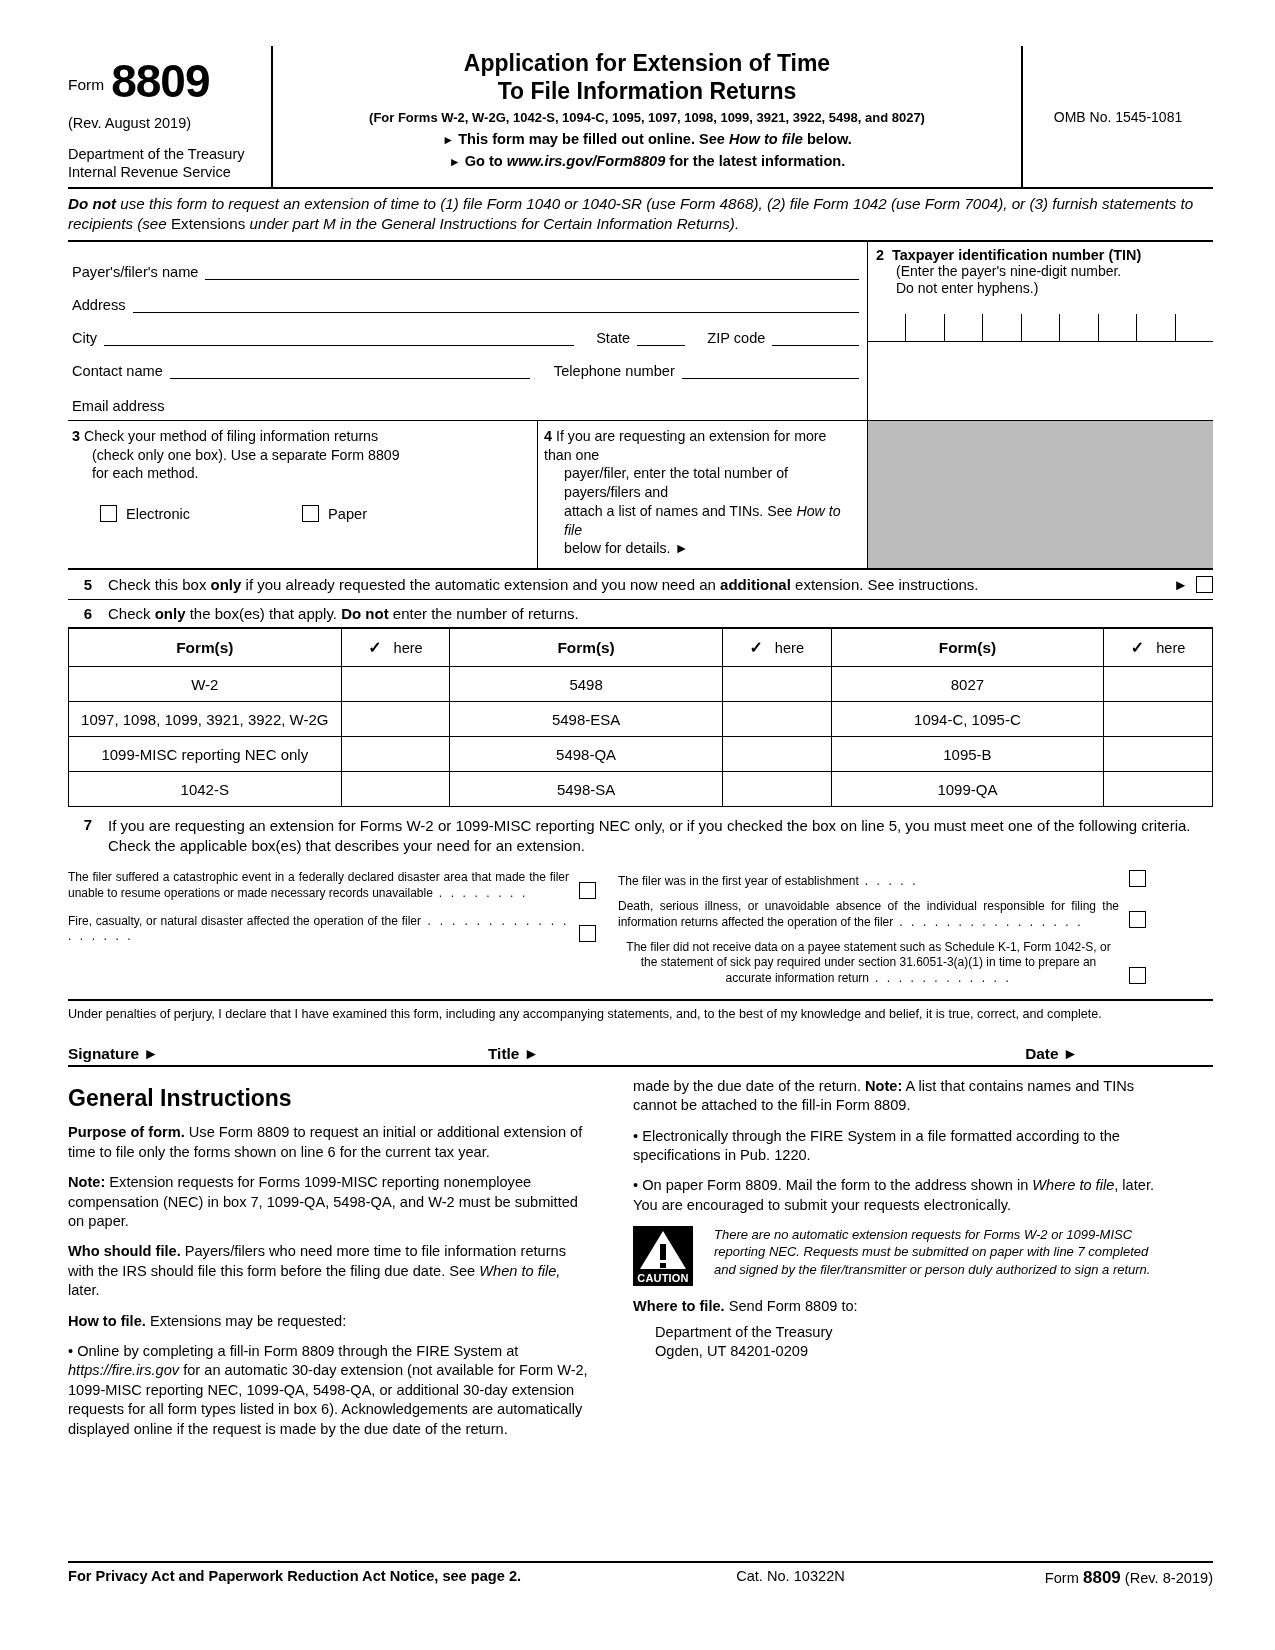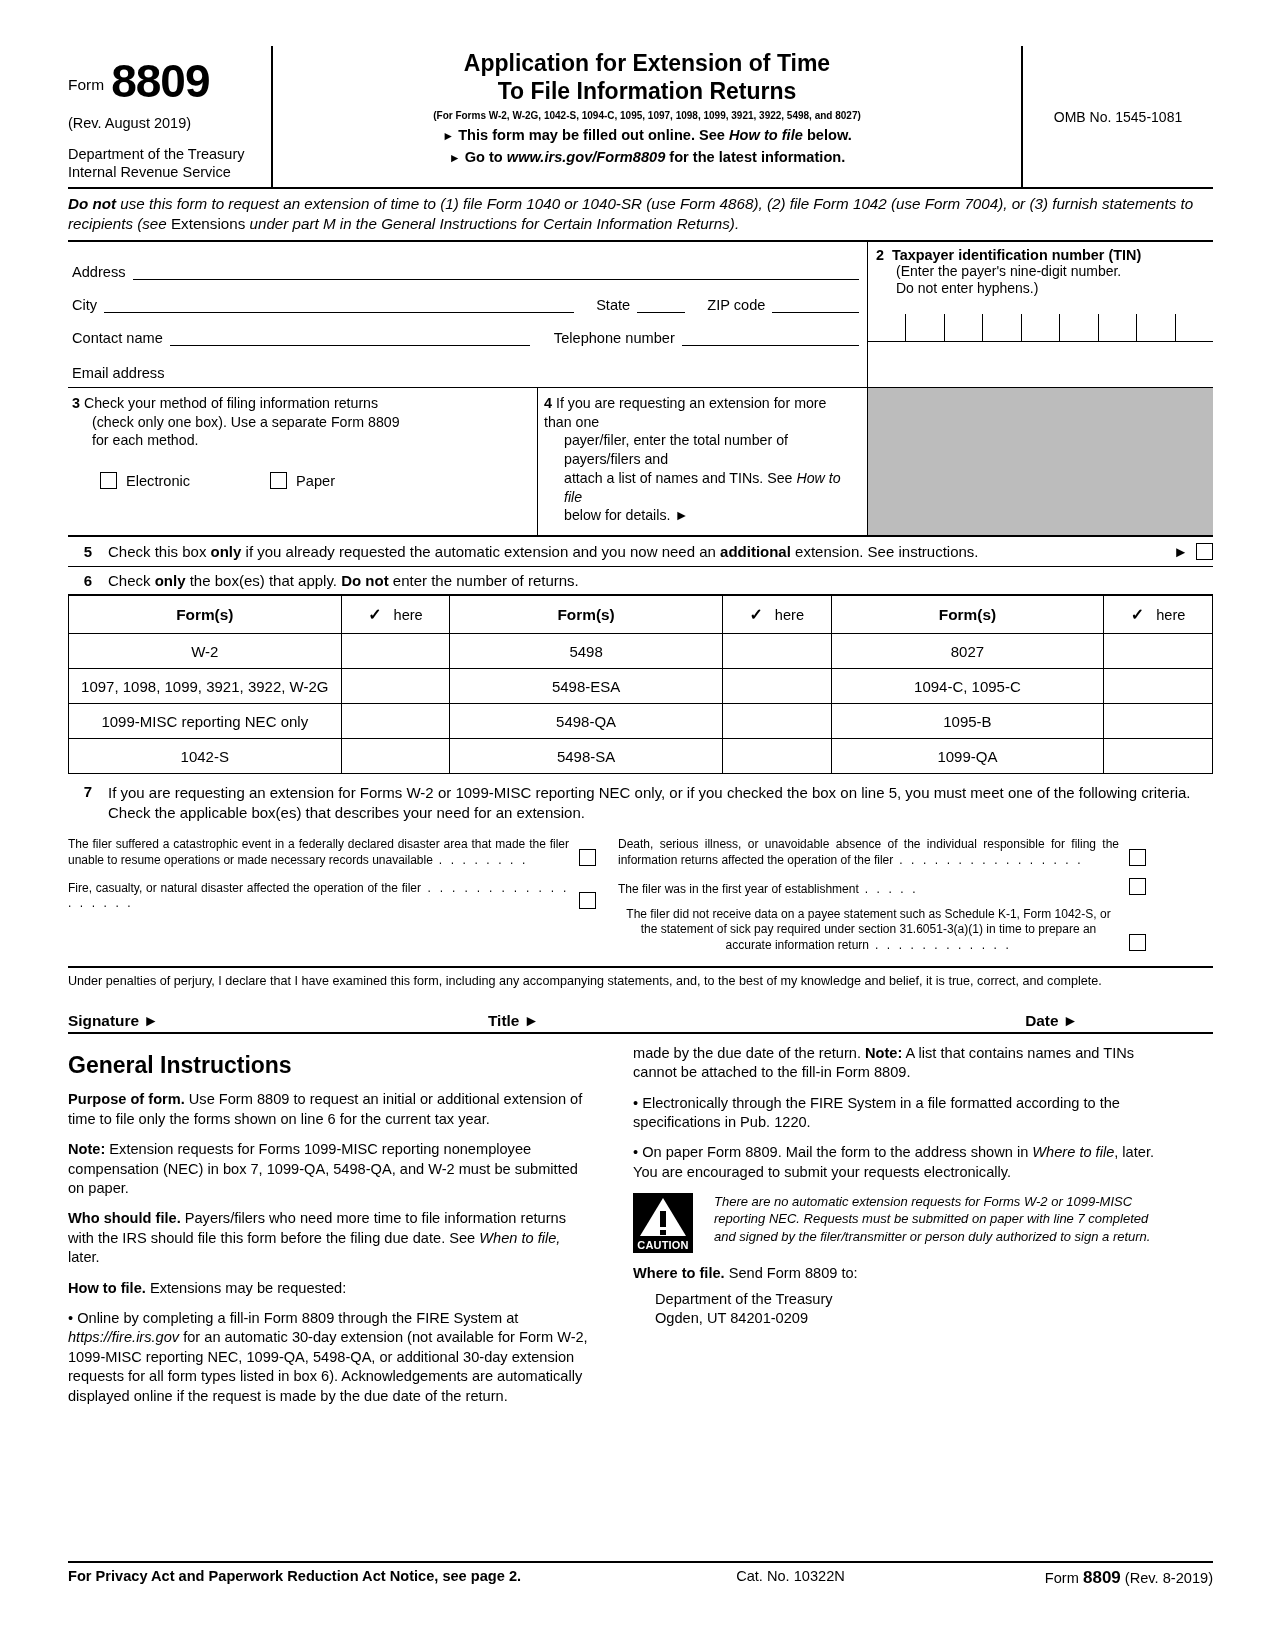--- a/index.html
+++ b/index.html
@@ -15,21 +15,21 @@
   
   .hdr { display:flex; align-items:stretch; border-bottom:2.5px solid #000; }
   .hdr-left { width:205px; padding-right:10px; border-right:2px solid #000; }
   .form-no-row { display:flex; align-items:flex-end; gap:7px; height:56px; }
   .form-word { font-size:15.5px; padding-bottom:8px; letter-spacing:0; }
   .form-num { font-size:46px; font-weight:bold; line-height:0.92; letter-spacing:-1px; }
   .rev { font-size:14.5px; margin-top:13px; }
   .dept { font-size:14.5px; margin-top:14px; line-height:1.25; padding-bottom:6px; }
   .hdr-mid { flex:1; text-align:center; padding:4px 8px 4px 8px; border-right:2px solid #000; }
   .title1 { font-size:23px; font-weight:bold; line-height:1.2; }
-  .subtitle { font-size:10px; font-weight:bold; margin-top:5px; }
+  .subtitle { font-size:13px; font-weight:bold; margin-top:5px; }
   .arrow-line { font-size:14.6px; font-weight:bold; margin-top:6px; }
   .arrow-line .ar { font-size:12px; }
   .ital { font-style:italic; }
   .hdr-right { width:190px; display:flex; align-items:center; justify-content:center; }
   .omb { font-size:14px; text-align:center; }
 
   
   .donot { font-size:15.2px; font-style:italic; line-height:1.33; padding:5px 2px 5px 0;
            border-bottom:2.5px solid #000; }
   .donot b { font-weight:bold; }
@@ -54,21 +54,21 @@
   .tinshade { position:absolute; left:8px; right:-6px; bottom:0; top:46px;
               background:#bcbcbc; z-index:-1; }
 
   
   .row34 { display:flex; border-bottom:2.5px solid #000; }
   .box3 { width:470px; border-right:1.6px solid #000; padding:6px 8px 10px 4px; }
   .box4 { width:330px; border-right:1.6px solid #000; padding:6px 10px 10px 6px; }
   .box34shade { flex:1; background:#bcbcbc; }
   .b34txt { font-size:14.2px; line-height:1.32; }
   .b34txt .ind { display:block; margin-left:20px; }
-  .cbrow { display:flex; gap:80px; margin-top:22px; margin-left:28px; }
+  .cbrow { display:flex; gap:112px; margin-top:22px; margin-left:28px; }
   .cb { width:17px; height:17px; border:1.6px solid #000; display:inline-block; }
   .cblab { font-size:14.6px; margin-left:9px; }
   .cbwrap { display:flex; align-items:center; }
 
   
   .line5 { display:flex; align-items:center; font-size:15px; padding:6px 0 6px 0;
            border-bottom:1.3px solid #000; }
   .line5 .n, .line6 .n { font-weight:bold; width:40px; text-align:center; }
   .line5 .t { flex:1; }
   .line6 { display:flex; align-items:center; font-size:15px; padding:5px 0 5px 0;
@@ -167,20 +167,24 @@
     </div>
   </div>
 
   <div class="donot">
     <b>Do not</b><span> use this form to request an extension of time to (1) file Form 1040 or 1040-SR (use Form 4868), (2) file Form 1042 (use Form 7004), or (3) furnish statements to recipients (see </span><span style="font-style:normal">Extensions</span><span> under part M in the </span><span>General Instructions for Certain Information Returns</span><span>).</span>
   </div>
 
   <div class="row12">
     <div class="box1">
 
+      <div class="fld">
+        <span class="lab">Payer's/filer's name</span>
+        <span class="ln grow"></span>
+      </div>
 
       <div class="fld">
         <span class="lab">Address</span>
         <span class="ln grow"></span>
       </div>
 
       <div class="fld">
         <span class="lab">City</span>
         <span class="ln" style="width:470px"></span>
         <span class="lab" style="padding-left:22px">State</span>
@@ -324,25 +328,25 @@
         <span class="txt"><span>The filer suffered a catastrophic event in a federally declared disaster area that made the filer unable to resume operations or made necessary records unavailable</span><span class="lead"> . . . . . . . .</span></span>
         <span class="cbx"></span>
       </div>
       <div class="crit-item">
         <span class="txt"><span>Fire, casualty, or natural disaster affected the operation of the filer</span><span class="lead"> . . . . . . . . . . . . . . . . . .</span></span>
         <span class="cbx"></span>
       </div>
     </div>
     <div class="crit-col">
       <div class="crit-item" style="margin-bottom:9px">
+        <span class="txt"><span>The filer was in the first year of establishment</span><span class="lead"> . . . . .</span></span>
+        <span class="cbx"></span>
+      </div>
+      <div class="crit-item" style="margin-bottom:9px">
         <span class="txt"><span>Death, serious illness, or unavoidable absence of the individual responsible for filing the information returns affected the operation of the filer</span><span class="lead"> . . . . . . . . . . . . . . . .</span></span>
-        <span class="cbx"></span>
-      </div>
-      <div class="crit-item" style="margin-bottom:9px">
-        <span class="txt"><span>The filer was in the first year of establishment</span><span class="lead"> . . . . .</span></span>
         <span class="cbx"></span>
       </div>
       <div class="crit-item">
         <span class="txt" style="text-align:center"><span>The filer did not receive data on a payee statement such as Schedule K-1, Form 1042-S, or the statement of sick pay required under section 31.6051-3(a)(1) in time to prepare an accurate information return</span><span class="lead"> . . . . . . . . . . . .</span></span>
         <span class="cbx"></span>
       </div>
     </div>
   </div>
 
   <div class="perj">Under penalties of perjury, I declare that I have examined this form, including any accompanying statements, and, to the best of my knowledge and belief, it is true, correct, and complete.</div>

